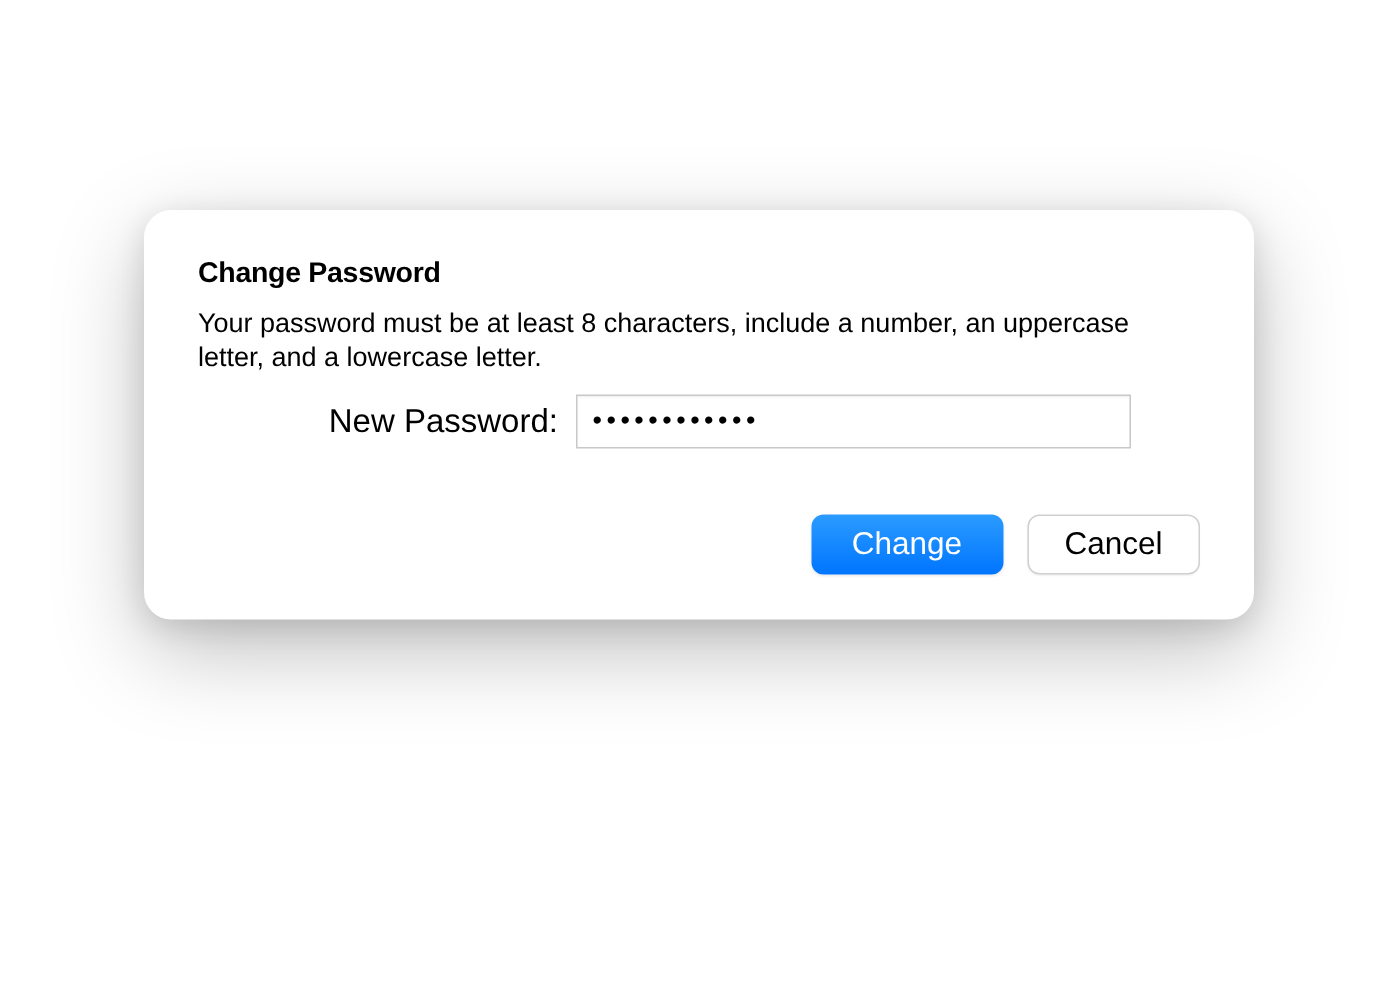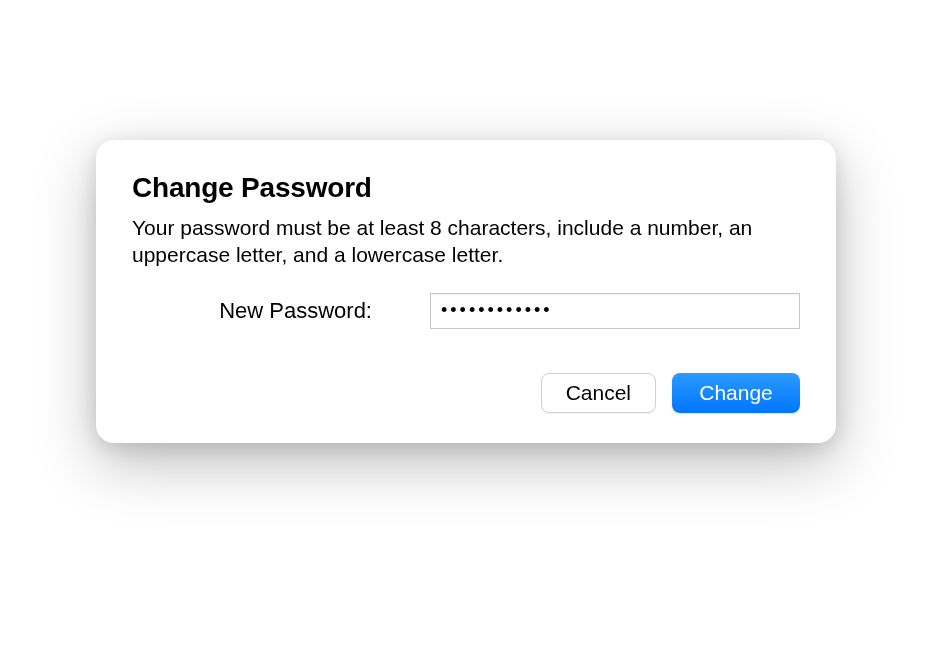--- a/index.html
+++ b/index.html
@@ -20,37 +20,36 @@
       overflow: hidden;
     }
     .dialog {
       width: 740px;
       background: #ffffff;
       border-radius: 18px;
       box-shadow: 0 20px 60px rgba(0,0,0,0.25), 0 5px 20px rgba(0,0,0,0.12);
       padding: 32px 36px 30px 36px;
     }
     .dialog-title {
-      font-size: 28px;
+      font-size: 19px;
       font-weight: 700;
       color: #000;
       margin-bottom: 10px;
       letter-spacing: -0.2px;
     }
     .dialog-description {
-      font-size: 21px;
+      font-size: 18px;
       color: #000;
       line-height: 1.3;
-      margin-bottom: 24px;
+      margin-bottom: 12px;
     }
     .form-row {
       display: flex;
       align-items: center;
       margin-bottom: 16px;
-      justify-content: space-between;
     }
     .form-label {
       width: 252px;
       text-align: right;
       font-size: 22px;
       color: #000;
       padding-right: 12px;
     }
     .form-input {
       width: 370px;
@@ -99,16 +98,16 @@
   <h1 class="dialog-title">Change Password</h1>
   <p class="dialog-description">Your password must be at least 8 characters, include a number, an uppercase letter, and a lowercase letter.</p>
 
   <div class="form-row">
     <label class="form-label">New Password:</label>
     <input type="password" class="form-input" value="●●●●●●●●●●●●" style="">
   </div>
 
 
   <div class="button-row">
+    <button class="btn btn-primary">Change</button>
     <button class="btn btn-cancel">Cancel</button>
-    <button class="btn btn-primary">Change</button>
   </div>
 </div>
 
 </body></html>

